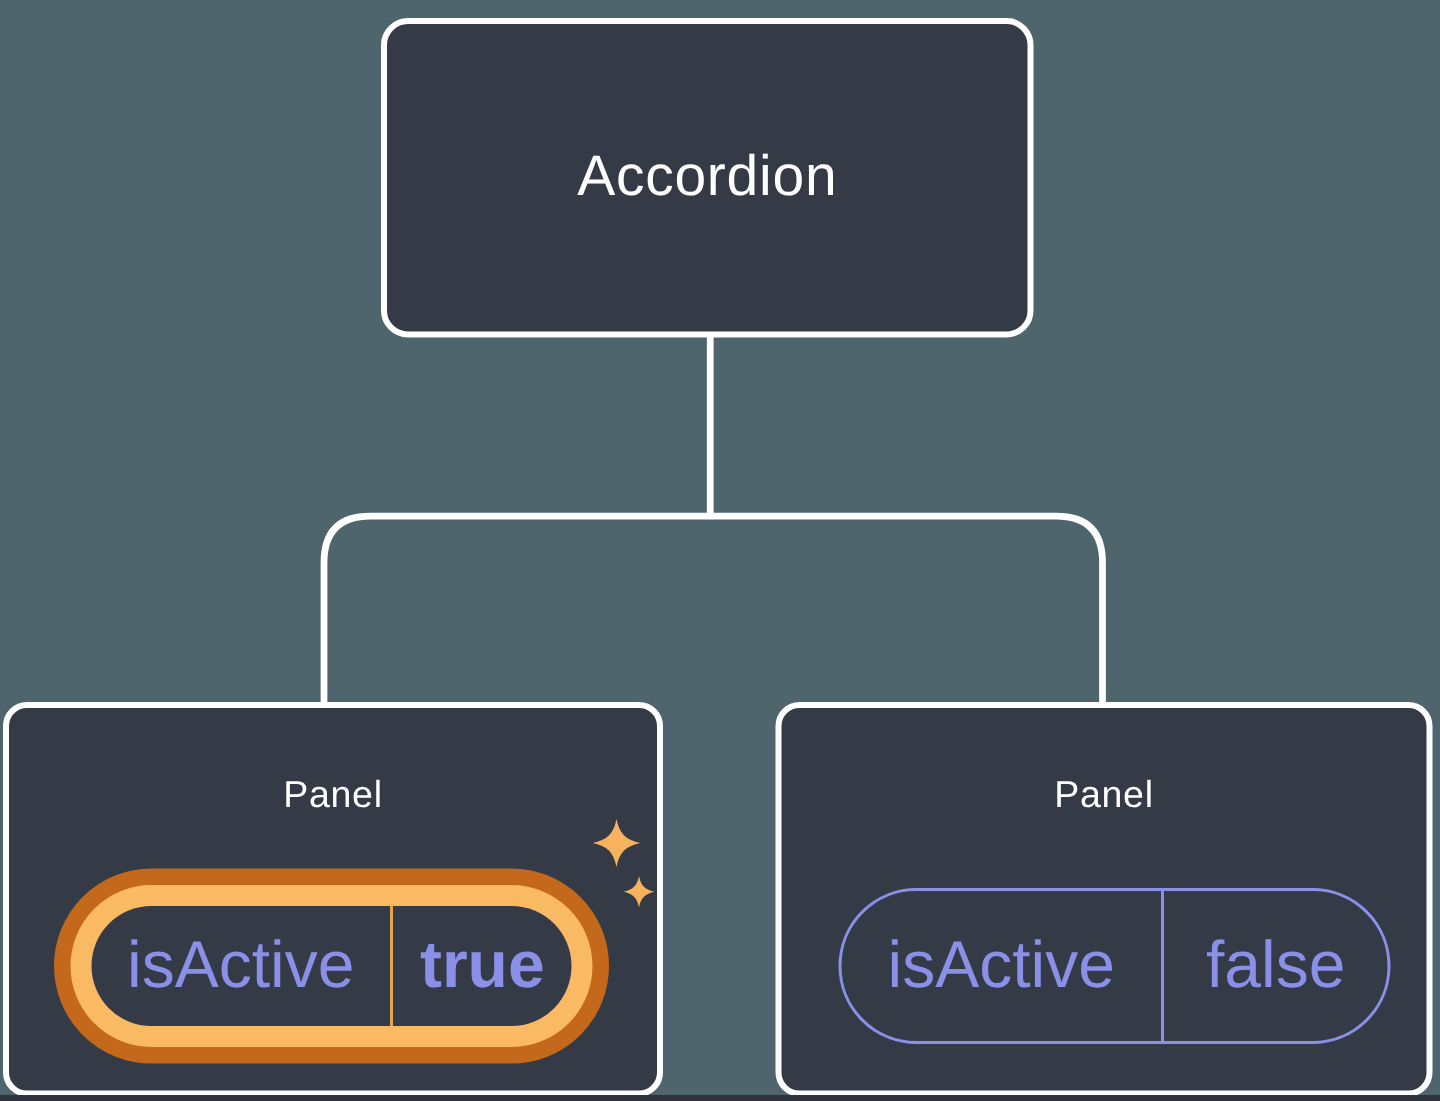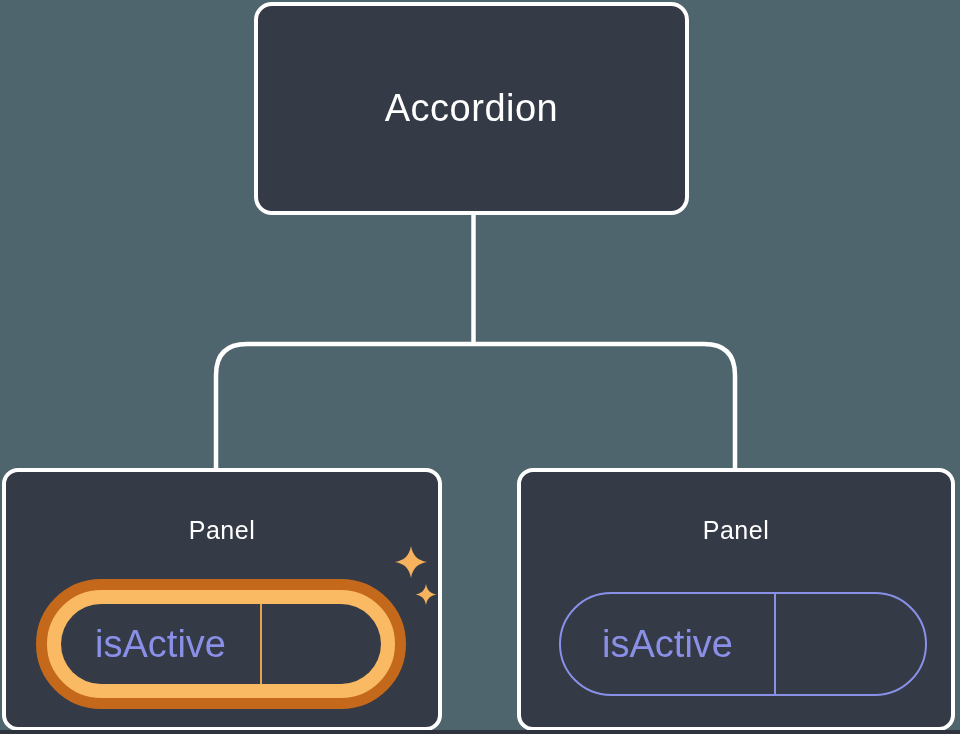--- a/index.html
+++ b/index.html
@@ -12,21 +12,21 @@
   }
   .connectors{position:absolute;left:0;top:0;}
   .conn{fill:none;stroke:var(--connector,#ffffff);stroke-width:4.5;}
   .node{
     position:absolute;
     box-sizing:border-box;
     background:var(--node-fill,#343a46);
     border:4px solid var(--node-border,#ffffff);
   }
   .node.root{
-    left:254px;top:2px;width:435px;height:213px;border-radius:18px;
+    left:254px;top:12px;width:435px;height:213px;border-radius:18px;
     display:flex;align-items:center;justify-content:center;
   }
   .node-label{
     color:var(--title-text,#ffffff);
     font-size:38px;font-weight:500;letter-spacing:.5px;
   }
   .node.panel{top:468px;width:440px;height:263px;border-radius:16px;}
   .node.panel.left{left:2px;}
   .node.panel.right{left:517px;width:438px;}
   .panel-title{
@@ -44,21 +44,21 @@
   }
   .pill-inner{
     width:100%;height:100%;
     background:var(--node-fill,#343a46);
     border-radius:999px;
     display:flex;overflow:hidden;
   }
   .cell{
     display:flex;align-items:center;justify-content:center;
     color:var(--state-purple,#8a90e8);
-    font-size:38px;font-weight:400;
+    font-size:44px;font-weight:400;
   }
   .pill-inner .cell.key{width:199px;}
   .pill-inner .cell.val{flex:1;font-weight:700;}
   .divider{width:2px;}
   .divider.orange{background:var(--active-divider,#e5a44c);}
   .divider.purple{background:var(--state-purple,#8a90e8);}
   
   .pill-plain{
     position:absolute;left:38px;top:120px;width:368px;height:104px;
     box-sizing:border-box;
@@ -90,34 +90,36 @@
     <span class="node-label">Accordion</span>
   </div>
 
   <div class="node panel left">
     <div class="panel-title">Panel</div>
 
     <div class="pill-glow">
       <div class="pill-inner">
         <div class="cell key">isActive</div>
         <div class="divider orange"></div>
+        <div class="cell val">true</div>
       </div>
     </div>
 
     <svg class="sparkle large" viewBox="0 0 24 24" aria-hidden="true">
       <path d="M12 0C13.4 7.3 16.7 10.6 24 12 16.7 13.4 13.4 16.7 12 24 10.6 16.7 7.3 13.4 0 12 7.3 10.6 10.6 7.3 12 0Z"></path>
     </svg>
     <svg class="sparkle small" viewBox="0 0 24 24" aria-hidden="true">
       <path d="M12 0C13.4 7.3 16.7 10.6 24 12 16.7 13.4 13.4 16.7 12 24 10.6 16.7 7.3 13.4 0 12 7.3 10.6 10.6 7.3 12 0Z"></path>
     </svg>
   </div>
 
   <div class="node panel right">
     <div class="panel-title">Panel</div>
 
     <div class="pill-plain">
       <div class="cell key">isActive</div>
       <div class="divider purple"></div>
+      <div class="cell val">false</div>
     </div>
   </div>
 
   <div class="bottom-strip"></div>
 </div>
 
 </body></html>

